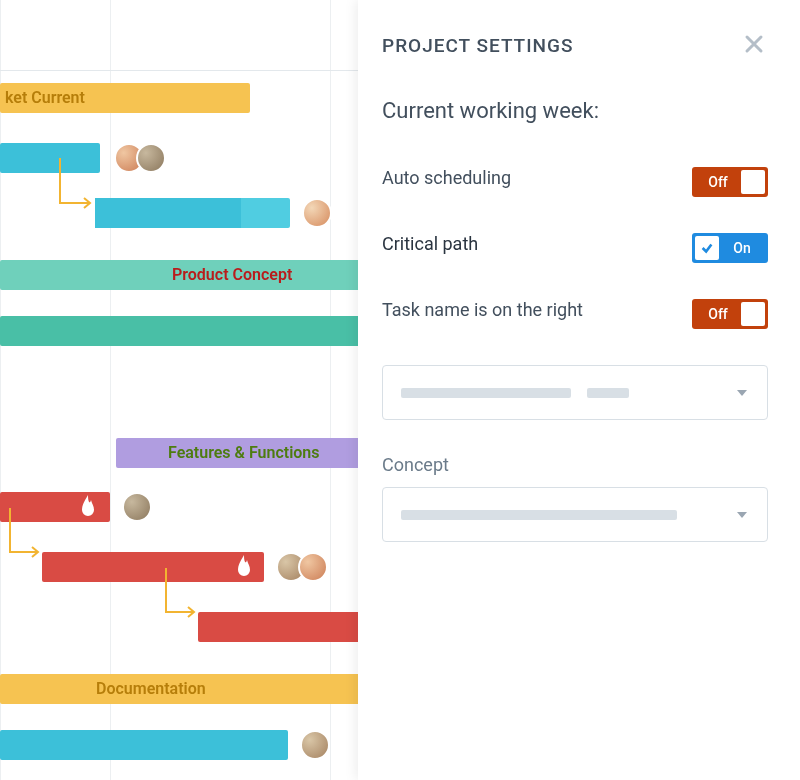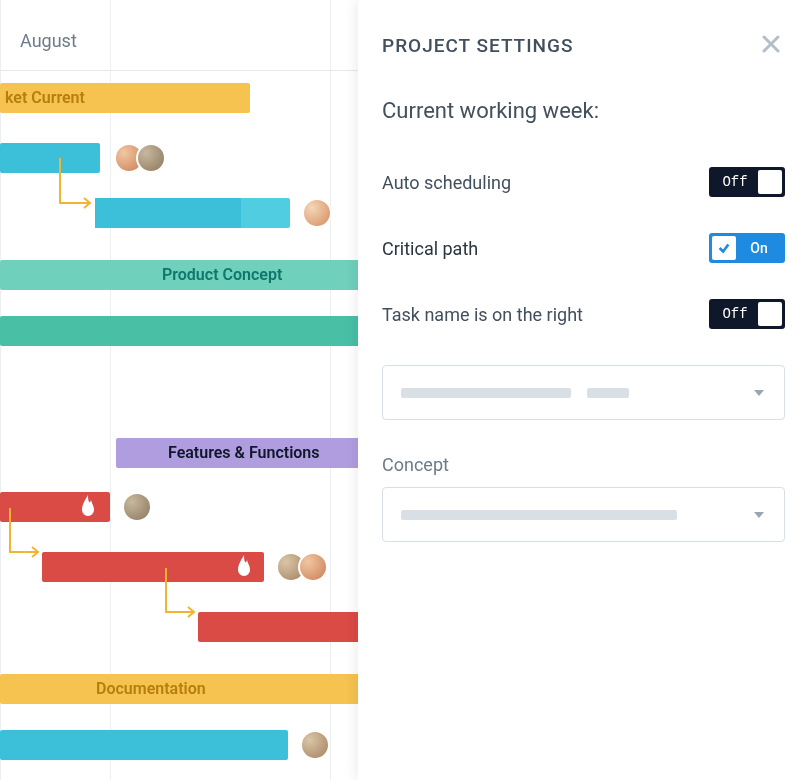--- a/index.html
+++ b/index.html
@@ -15,33 +15,33 @@
 .task-label { position: absolute; font-size: 16px; font-weight: 600; white-space: nowrap; }
 .avatar-row { position: absolute; display: flex; gap: -4px; }
 .avatar { width: 30px; height: 30px; border-radius: 50%; border: 2px solid #fff; background: linear-gradient(135deg, #d9a06b, #c77f5b); overflow: hidden; display: flex; align-items: center; justify-content: center; font-size: 20px; }
 .avatar + .avatar { margin-left: -8px; }
 
 .flame { position: absolute; width: 24px; height: 24px; display: flex; align-items: center; justify-content: center; }
 
 svg.icon { display: block; }
 
 
-.panel { position: absolute; left: 358px; top: 0; width: 442px; height: 780px; background: #fff; box-shadow: -2px 0 12px rgba(0,0,0,0.08); padding: 32px 15px 0 24px; }
+.panel { position: absolute; left: 358px; top: 0; width: 442px; height: 780px; background: #fff; box-shadow: -2px 0 12px rgba(0,0,0,0.08); padding: 32px 32px 0 24px; }
 .panel-header { display: flex; justify-content: space-between; align-items: center; margin-bottom: 40px; }
 .panel-title { font-size: 19px; font-weight: 500; letter-spacing: 1px; color: #424f5d; }
 .close-btn { width: 26px; height: 26px; cursor: pointer; color: #b4bec8; }
 .close-btn svg { stroke: currentColor; }
 
 .row { margin-bottom: 24px; font-size: 22px; color: #424f5d; }
 .link-text { color: #1f8be0; cursor: pointer; }
 
-.toggle-row { display: flex; justify-content: space-between; align-items: center; margin-bottom: 36px; font-size: 18px; color: #424f5d; }
+.toggle-row { display: flex; justify-content: space-between; align-items: flex-start; margin-bottom: 36px; font-size: 18px; color: #424f5d; }
 .toggle-row.strong .toggle-label { font-weight: 400; color: #2a3440; }
 .toggle { width: 76px; height: 30px; border-radius: 3px; display: flex; align-items: center; padding: 3px; cursor: pointer; position: relative; }
-.toggle.off { background: #0f172a; font-family: Liberation Mono, monospace; }
+.toggle.off { background: #c2410c; }
 .toggle.on { background: #1f8be0; }
 .toggle-text { font-size: 14px; color: #fff; font-weight: 500; flex: 1; text-align: center; }
 .toggle-knob { width: 24px; height: 24px; background: #fff; border-radius: 2px; display: flex; align-items: center; justify-content: center; }
 .toggle.off .toggle-knob { order: 2; }
 .toggle.off .toggle-text { order: 1; }
 .toggle.on .toggle-knob { order: 1; }
 .toggle.on .toggle-text { order: 2; }
 .check { width: 14px; height: 14px; stroke: #1f8be0; stroke-width: 3; fill: none; }
 
 .field-label { font-size: 18px; color: #6b7b8a; margin-bottom: 12px; margin-top: 20px; }
@@ -51,23 +51,20 @@
 .dd-chevron { color: #9aa6b2; }
 
 </style>
 </head>
 <body>
 
 <div class="gantt">
   <div class="gridline" style="left:0"></div>
   <div class="gridline" style="left:110px"></div>
   <div class="gridline" style="left:330px"></div>
-  <div class="month-header">
-    <div class="month-label">August</div>
-  </div>
   <div class="month-divider"></div>
 
   <div class="task-bar" style="top:83px;left:0;width:250px;height:30px;background:#f6c351;"></div>
   <div class="task-label" style="top:88px;left:5px;color:#b67e0a">ket Current</div>
 
   <div class="task-bar" style="top:143px;left:0;width:100px;background:#3cc0d9"></div>
   <div class="avatar-row" style="top:143px;left:114px">
     <div class="avatar" style="background:radial-gradient(circle at 30% 30%, #f0c7a2, #cc7d55)"></div>
     <div class="avatar" style="background:radial-gradient(circle at 30% 30%, #c7b89e, #8b775c)"></div>
   </div>
@@ -78,26 +75,26 @@
   </svg>
 
   <div class="task-bar" style="top:198px;left:95px;width:195px;background:#50cde1">
     <div style="height:100%;width:75%;background:#3cc0d9"></div>
   </div>
   <div class="avatar-row" style="top:198px;left:302px">
     <div class="avatar" style="background:radial-gradient(circle at 30% 30%, #f3d7b7, #d68b5d)"></div>
   </div>
 
   <div class="task-bar" style="top:260px;left:0;width:360px;height:30px;background:#6fd0bb"></div>
-  <div class="task-label" style="top:265px;left:162px;color:#0f766e">Product Concept</div>
+  <div class="task-label" style="top:265px;left:172px;color:#b91c1c">Product Concept</div>
 
   <div class="task-bar" style="top:316px;left:0;width:360px;background:#49bfa6"></div>
 
   <div class="task-bar" style="top:438px;left:116px;width:244px;height:30px;background:#b09de0"></div>
-  <div class="task-label" style="top:443px;left:168px;color:#0f172a">Features &amp; Functions</div>
+  <div class="task-label" style="top:443px;left:168px;color:#4d7c0f">Features &amp; Functions</div>
 
   <div class="task-bar" style="top:492px;left:0;width:110px;background:#d94b44"></div>
   <div class="flame" style="top:494px;left:76px">
     <svg width="22" height="26" viewBox="0 0 22 26">
         <path d="M11 2 C 7 9, 5 12, 5 17 a6 6 0 0 0 12 0 c 0 -4 -2 -6 -3 -10 c -1 4 -3 3 -3 -5 z" fill="#fff"></path>
       </svg>
   </div>
   <div class="avatar-row" style="top:492px;left:122px">
     <div class="avatar" style="background:radial-gradient(circle at 30% 30%, #c7b89e, #8b775c)"></div>
   </div>

